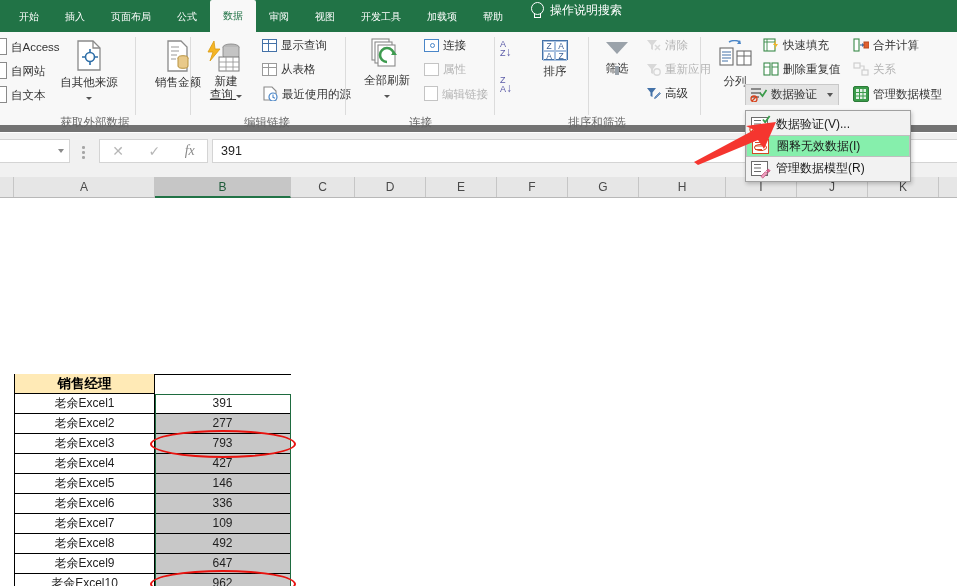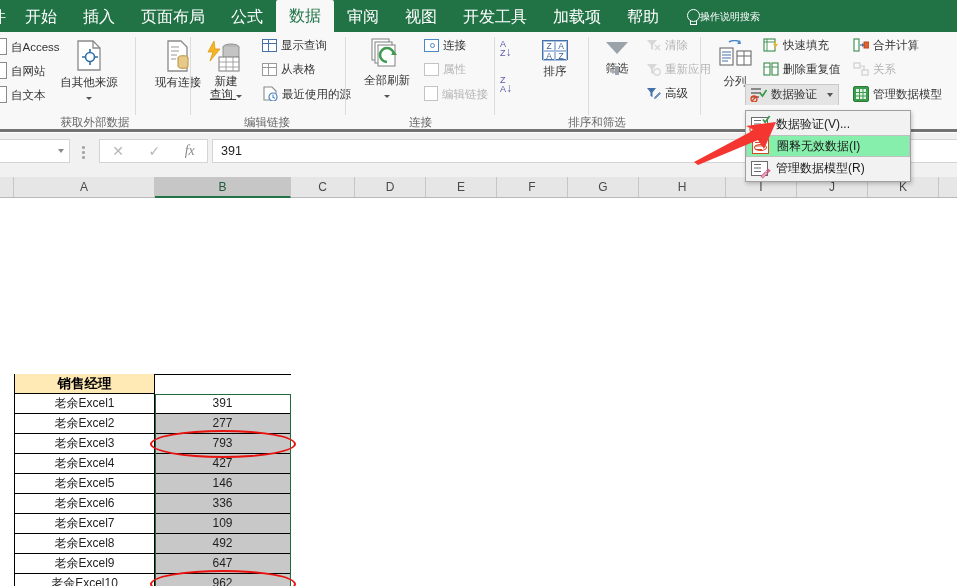--- a/index.html
+++ b/index.html
@@ -14,49 +14,49 @@
 
   
   .tabbar {
     position: absolute; left: 0; top: 0; width: 957px; height: 32px;
     background: #217346;
     display: flex; align-items: flex-end;
   }
   .tab {
     height: 30px; line-height: 30px;
     padding: 0 13px;
-    font-size: 16px; color: #ffffff;
+    font-size: 10px; color: #ffffff;
     white-space: nowrap;
     cursor: default;
   }
   .tab.first { padding-left: 0; padding-right: 6px; margin-left: -10px; }
   .tab.active {
     background: #f8f8f8; color: #217346; font-weight: normal;
     border-radius: 2px 2px 0 0;
     height: 32px; line-height: 32px;
   }
   .tellme {
-    display: flex; align-items: center; gap: 1px;
-    height: 30px; padding-left: 14px; color: #ffffff; font-size: 10px;
+    display: flex; gap: 7px;
+    height: 30px; padding-left: 14px; color: #ffffff; font-size: 12px;
   }
   .bulb { width: 13px; height: 17px; position: relative; display:inline-block; }
   .bulb::before {
     content: ""; position: absolute; left: 1px; top: 0;
     width: 11px; height: 11px; border: 1.6px solid #ffffff; border-radius: 50%;
   }
   .bulb::after {
     content: ""; position: absolute; left: 4px; top: 11px;
     width: 5px; height: 4px; border: 1.6px solid #ffffff; border-top: none;
   }
 
   
   .ribbon {
     position: absolute; left: 0; top: 32px; width: 957px; height: 100px;
     background: #f8f8f8;
-    border-bottom: 3px solid #737373;
+    border-bottom: 7px solid #737373;
   }
   .rgroup {
     position: absolute; top: 0; height: 100px;
   }
   .rgroup-label {
     position: absolute; bottom: 2px; left: 0; width: 100%;
     text-align: center; font-size: 11.5px; color: #666666;
   }
   .rsep {
     position: absolute; top: 5px; width: 1px; height: 78px; background: #dcdcdc;
@@ -261,21 +261,21 @@
 
       <div class="rsep" style="left:135px;"></div>
 
       <div class="bigbtn" style="left:140px; top:8px; width:76px;">
         <svg width="28" height="32" viewBox="0 0 28 32">
           <path d="M4 1 h13 l6 6 v24 h-19 z" fill="#ffffff" stroke="#8a8a8a" stroke-width="1.3"></path>
           <path d="M7 7 h8 M7 11 h8 M7 15 h6 M7 19 h5" stroke="#9a9a9a" stroke-width="1.2"></path>
           <ellipse cx="19" cy="18" rx="5" ry="2.3" fill="#e8c98a" stroke="#b8933f" stroke-width="1"></ellipse>
           <path d="M14 18 v8 a5 2.3 0 0 0 10 0 v-8" fill="#e8c98a" stroke="#b8933f" stroke-width="1"></path>
         </svg>
-        <div style="margin-top:1px;">现有连接</div>
+        <div style="margin-top:1px;">销售金额</div>
       </div>
 
       <div class="rgroup-label" style="left:0; width:190px;">获取外部数据</div>
     </div>
 
     <div class="rsep" style="left:190px;"></div>
 
     <div class="rgroup" style="left:192px; width:150px;">
       <div class="bigbtn" style="left:6px; top:8px; width:56px;">
         <svg width="40" height="32" viewBox="0 0 40 32">

